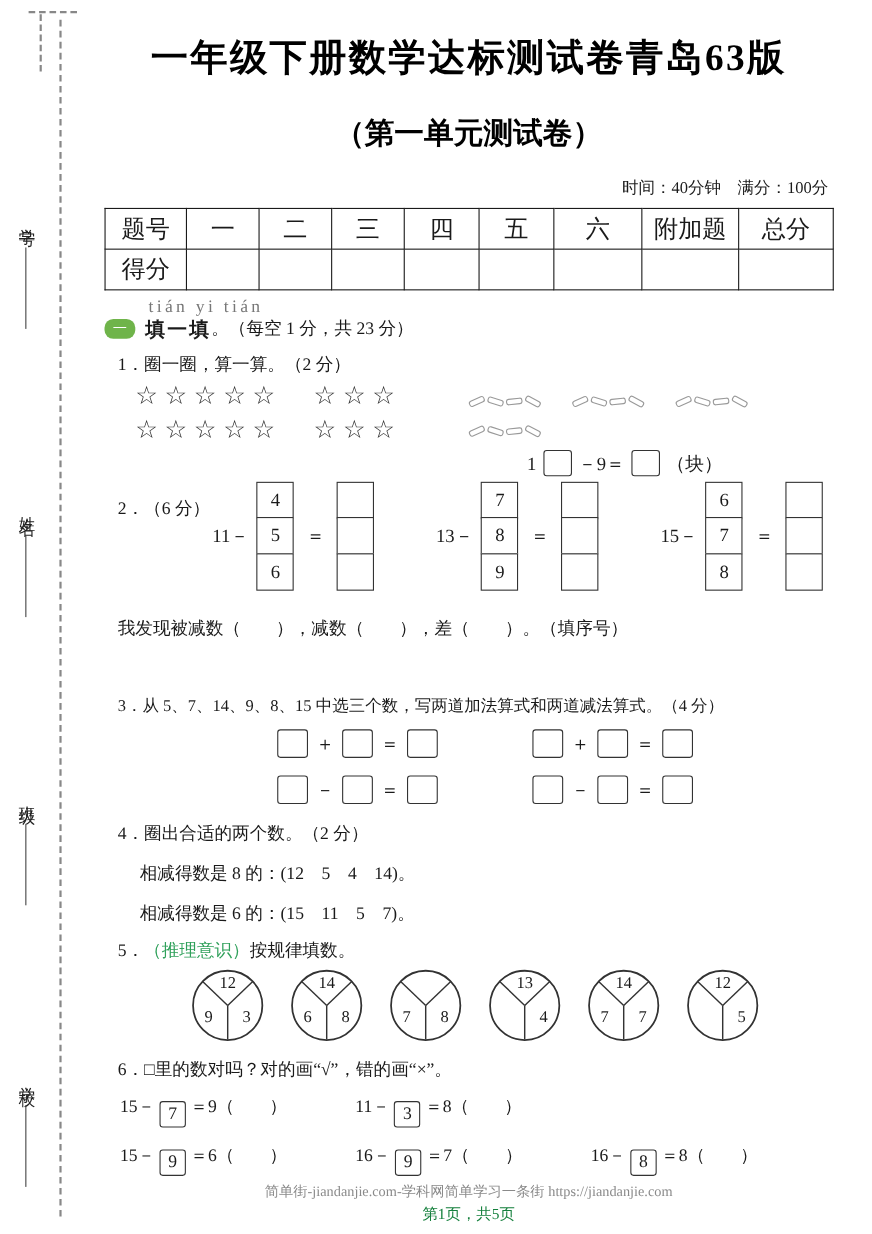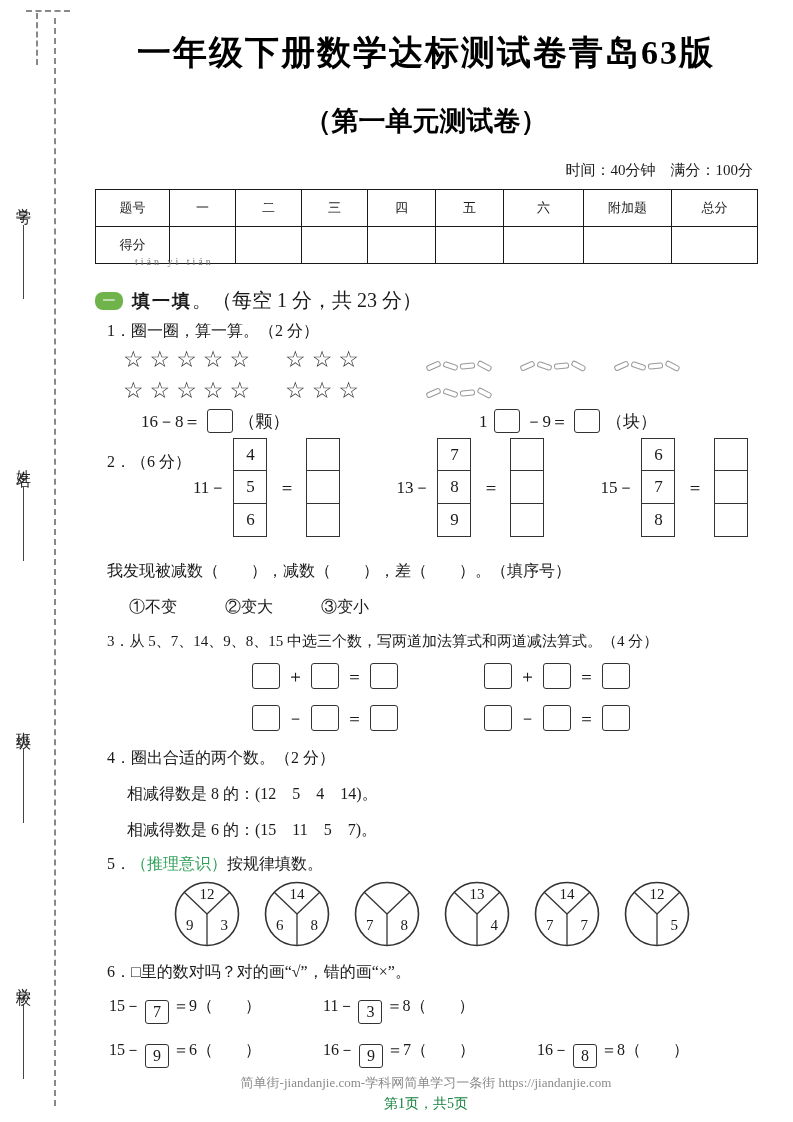--- a/index.html
+++ b/index.html
@@ -29,29 +29,29 @@
   .main { position: absolute; left: 95px; top: 0; width: 662px; height: 1122px; }
   .title { position: absolute; top: 30px; left: 0; width: 100%; text-align: center;
            font-size: 34px; font-weight: 900; letter-spacing: 2px; color: #000; }
   .subtitle { position: absolute; top: 103px; left: 0; width: 100%; text-align: center;
               font-size: 27px; font-weight: 700; color: #000; }
   .time-info { position: absolute; top: 161px; right: 4px; font-size: 15px; }
   
   .score-table { position: absolute; top: 189px; left: 0; width: 662px;
                  border-collapse: collapse; table-layout: fixed; }
   .score-table td { border: 1.8px solid #1a1a1a; height: 37px; text-align: center;
-                    font-size: 13px; padding: 0 2px; }
-  
-  .pinyin { position: absolute; top: 256px; left: 40px; font-size: 10px; letter-spacing: 3px; color: #777; }
+                    font-size: 22px; padding: 0 2px; }
+  
+  .pinyin { position: absolute; top: 271px; left: 40px; font-size: 16px; letter-spacing: 3px; color: #777; }
   .sec-line { position: absolute; top: 287px; left: 0; display: flex; align-items: center; }
   .badge { display: inline-block; width: 28px; height: 18px; border-radius: 8px;
            background: var(--badge-green); color: #fff; font-size: 13px; line-height: 18px;
            text-align: center; margin-right: 9px; }
   .sec-title { font-size: 18px; font-weight: 700; letter-spacing: 2px; }
-  .sec-suffix { font-size: 20px; text-align: center; }
+  .sec-suffix { font-size: 16px; text-align: center; }
   .q-heading { position: absolute; left: 12px; font-size: 16px; }
   
   .stars { position: absolute; top: 344px; left: 28px; font-size: 23px; letter-spacing: 6px;
            line-height: 31px; color: #333; }
   .candies { position: absolute; top: 352px; left: 330px; }
   .candy-row { height: 27px; line-height: 24px; white-space: nowrap; }
   .candy-cluster { display: inline-block; margin-right: 26px; }
   .candy { display: inline-block; width: 15px; height: 6px; border: 1.3px solid #999;
            border-radius: 2.5px; margin: 0 1px; }
   .eq { position: absolute; font-size: 17px; }
@@ -173,23 +173,20 @@
 
     <div class="q-heading" style="top:321px">1．圈一圈，算一算。（2 分）</div>
     <div class="stars">
       <div>☆☆☆☆☆　☆☆☆</div>
       <div>☆☆☆☆☆　☆☆☆</div>
     </div>
     <div class="candies">
       <div class="candy-row"><span class="candy-cluster"><span class="candy" style="transform: rotate(-24deg);"></span><span class="candy" style="transform: rotate(18deg);"></span><span class="candy" style="transform: rotate(-6deg);"></span><span class="candy" style="transform: rotate(28deg);"></span></span><span class="candy-cluster"><span class="candy" style="transform: rotate(-24deg);"></span><span class="candy" style="transform: rotate(18deg);"></span><span class="candy" style="transform: rotate(-6deg);"></span><span class="candy" style="transform: rotate(28deg);"></span></span><span class="candy-cluster"><span class="candy" style="transform: rotate(-24deg);"></span><span class="candy" style="transform: rotate(18deg);"></span><span class="candy" style="transform: rotate(-6deg);"></span><span class="candy" style="transform: rotate(28deg);"></span></span></div>
       <div class="candy-row"><span class="candy-cluster"><span class="candy" style="transform: rotate(-24deg);"></span><span class="candy" style="transform: rotate(18deg);"></span><span class="candy" style="transform: rotate(-6deg);"></span><span class="candy" style="transform: rotate(28deg);"></span></span></div>
     </div>
-    <div class="eq" style="top:409px;left:46px">
-      <span>16－8＝</span><span class="abox"></span><span>（颗）</span>
-    </div>
     <div class="eq" style="top:409px;left:384px">
       <span>1</span><span class="abox"></span><span>－9＝</span><span class="abox"></span><span>（块）</span>
     </div>
 
     <div class="q-heading" style="top:452px">2．（6 分）</div>
     <div class="q2-groups">
       <div class="q2-group">
         <span class="g-label">11－</span>
         <span class="stack">
           <span class="sbox">4</span>
@@ -226,21 +223,20 @@
         </span>
         <span class="g-eq">＝</span>
         <span class="stack">
           <span class="sbox"></span>
           <span class="sbox"></span>
           <span class="sbox"></span>
         </span>
       </div>
     </div>
     <div class="t-line" style="top:561px;left:12px">我发现被减数（　　），减数（　　），差（　　）。（填序号）</div>
-    <div class="t-line" style="top:597px;left:34px">①不变　　　②变大　　　③变小</div>
 
     <div class="q-heading" style="top:632px;font-size:15px">3．从 5、7、14、9、8、15 中选三个数，写两道加法算式和两道减法算式。（4 分）</div>
     <div class="q3-row" style="top:663px">
       <span class="q3-eq">
         <span class="abox3"></span>
           <span>＋</span>
           <span class="abox3"></span>
           <span>＝</span>
           <span class="abox3"></span>
       </span>

